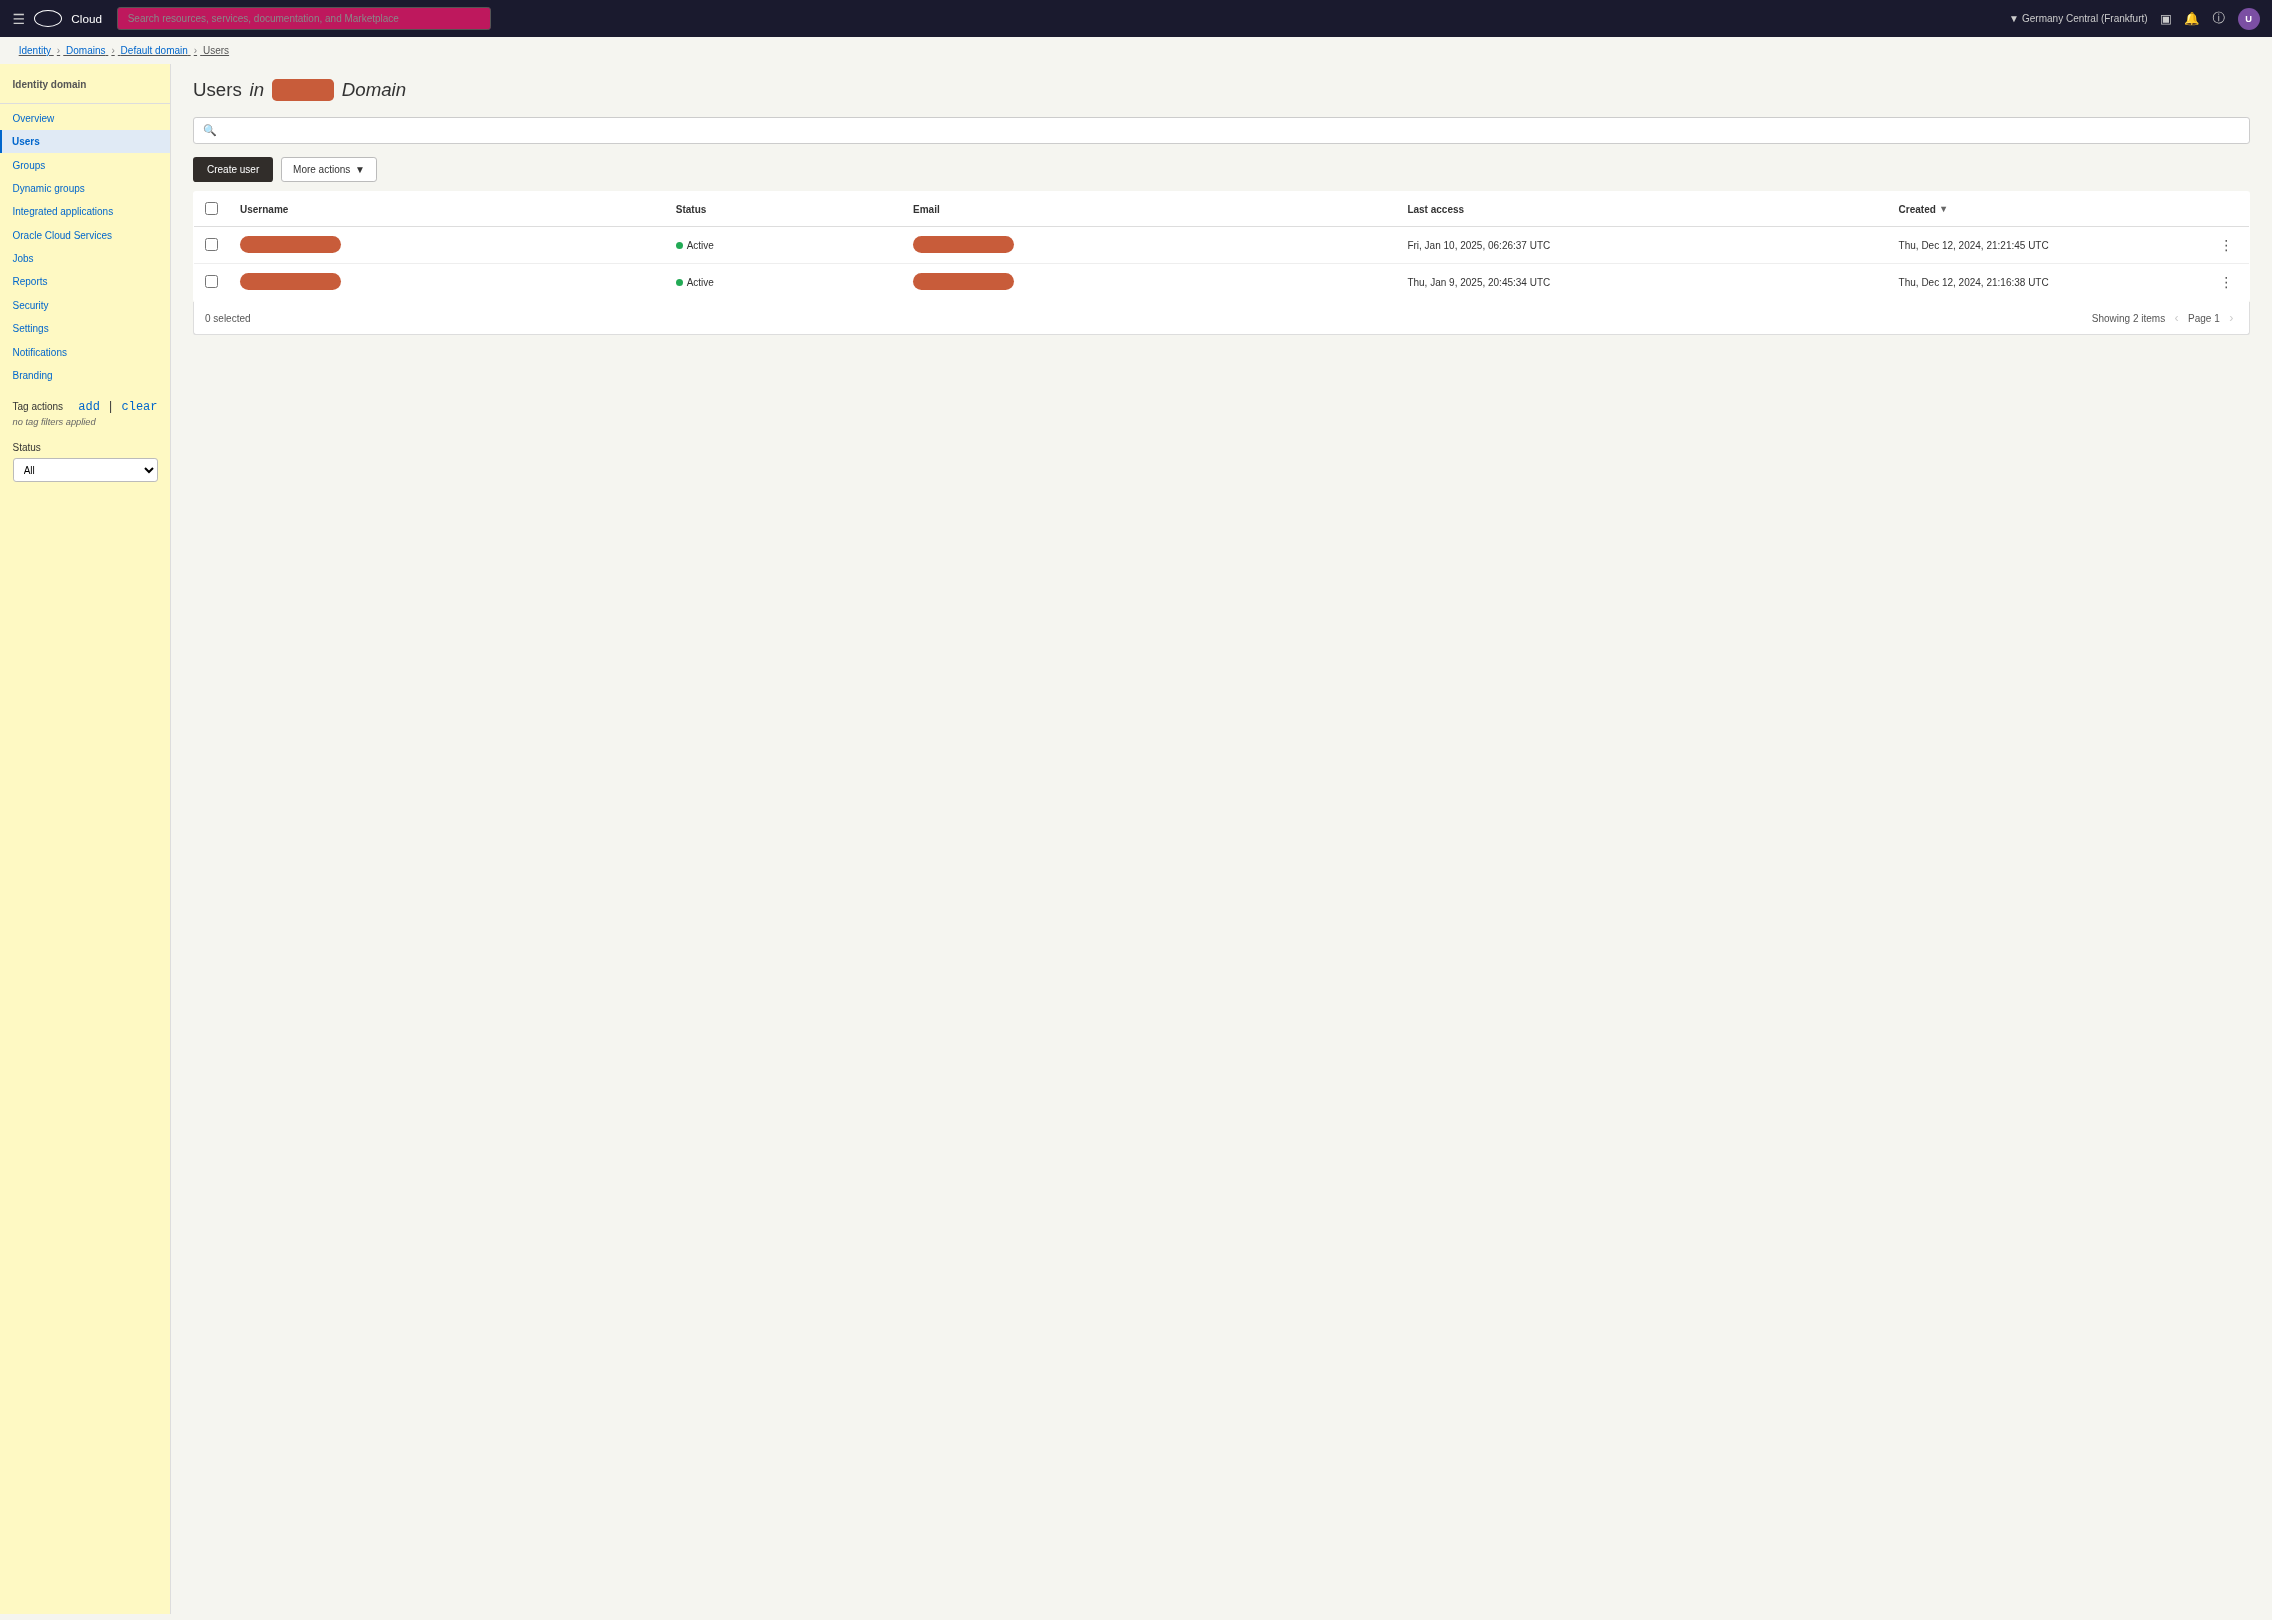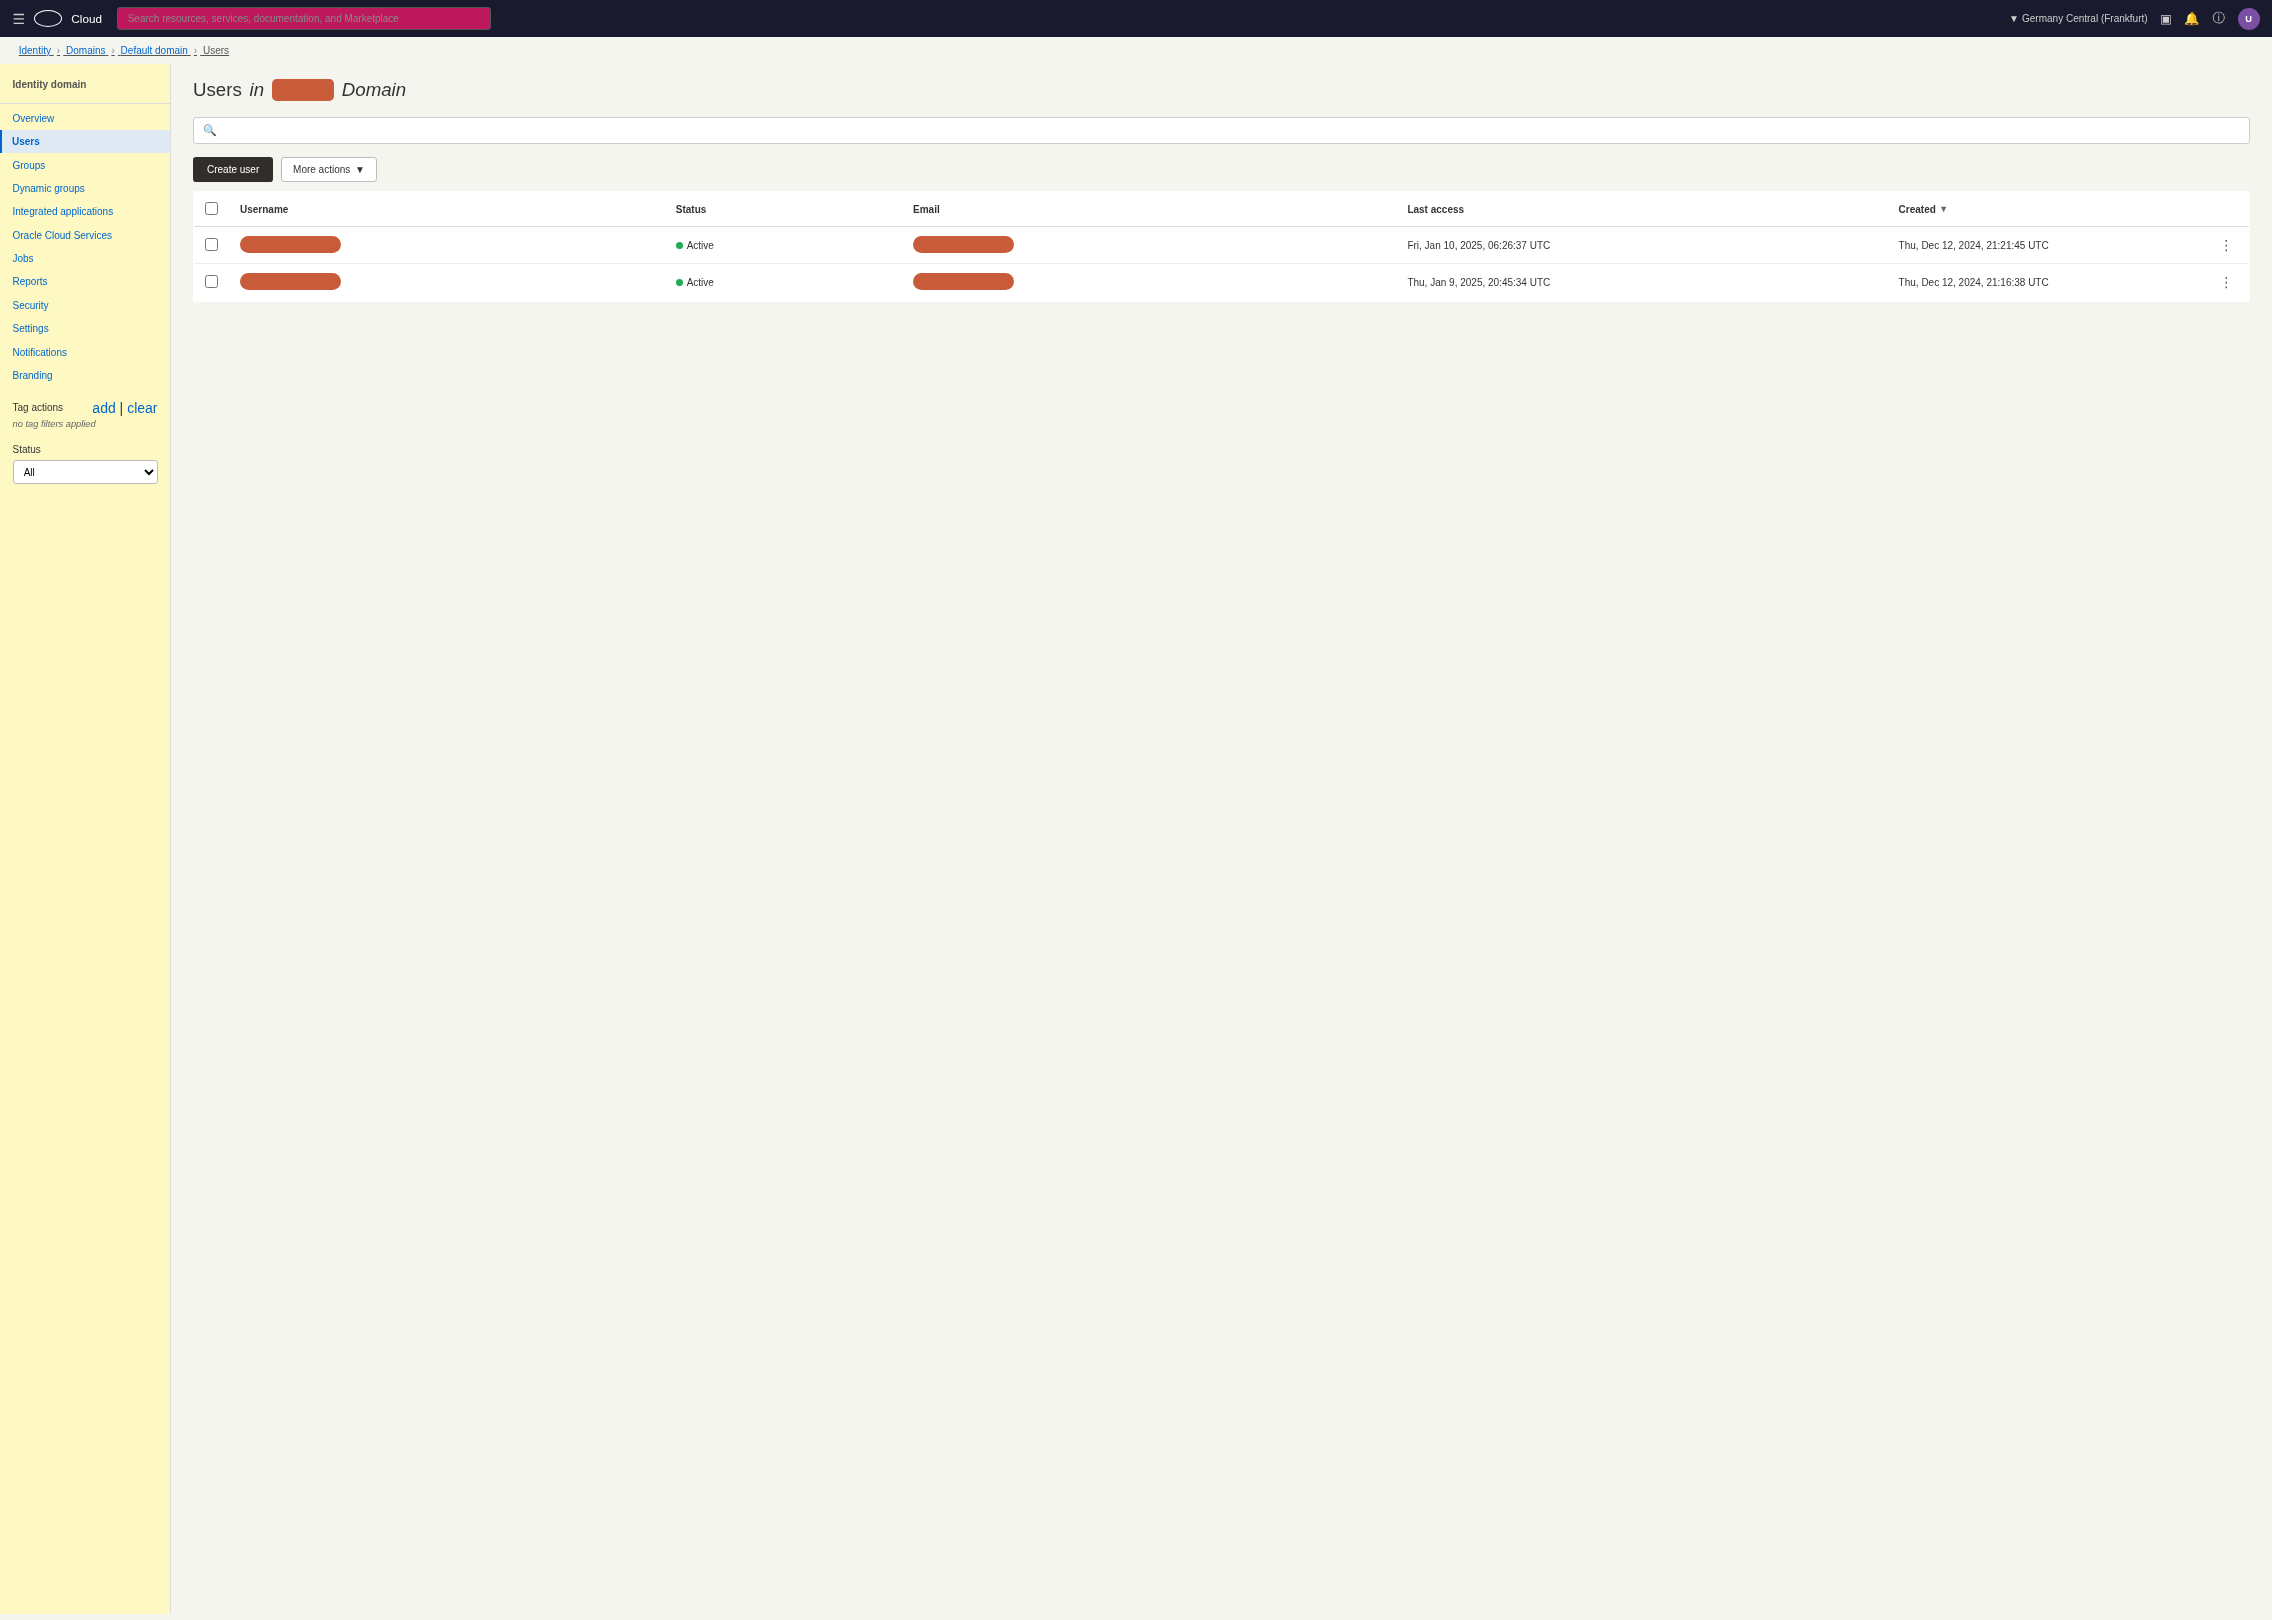--- a/index.html
+++ b/index.html
@@ -97,21 +97,21 @@
     .sidebar-tag-filters {
       padding: 12.5px 12.5px 6.2px;
     }
     .tag-filters-header {
       display: flex;
       align-items: center;
       justify-content: space-between;
       margin-bottom: 3.1px;
     }
     .tag-filters-label { font-size: 10px; color: #333; font-weight: 500; }
-    .tag-filters-actions { font-size: 14px; }
+    .tag-filters-actions { font-size: 12px; font-family: Liberation Mono, monospace; }
     .tag-filters-actions a { color: #0066cc; text-decoration: none; }
     .tag-filters-none { font-size: 9.3px; color: #666; font-style: italic; margin-top: 3.1px; }
 
     .sidebar-status-section { padding: 9.3px 12.5px; }
     .status-label { font-size: 10px; color: #333; font-weight: 500; margin-bottom: 4.7px; }
     .status-select {
       width: 100%;
       padding: 4.7px 6.2px;
       border: 0.8px solid #bbb;
       border-radius: 3.1px;
@@ -478,16 +478,25 @@
           <td class="col-created">
             <span>Thu, Dec 12, 2024, 21:16:38 UTC</span>
           </td>
           <td class="col-actions">
             <button class="row-actions-btn">⋮</button>
           </td>
         </tr>
       </tbody>
     </table>
 
+    <div class="table-footer">
+      <span>0 selected</span>
+      <div class="pagination">
+        <span>Showing 2 items</span>
+        <button class="page-btn" disabled="">‹</button>
+        <span>Page 1</span>
+        <button class="page-btn" disabled="">›</button>
+      </div>
+    </div>
 
   </main>
 </div>
 
 
 </body></html>

